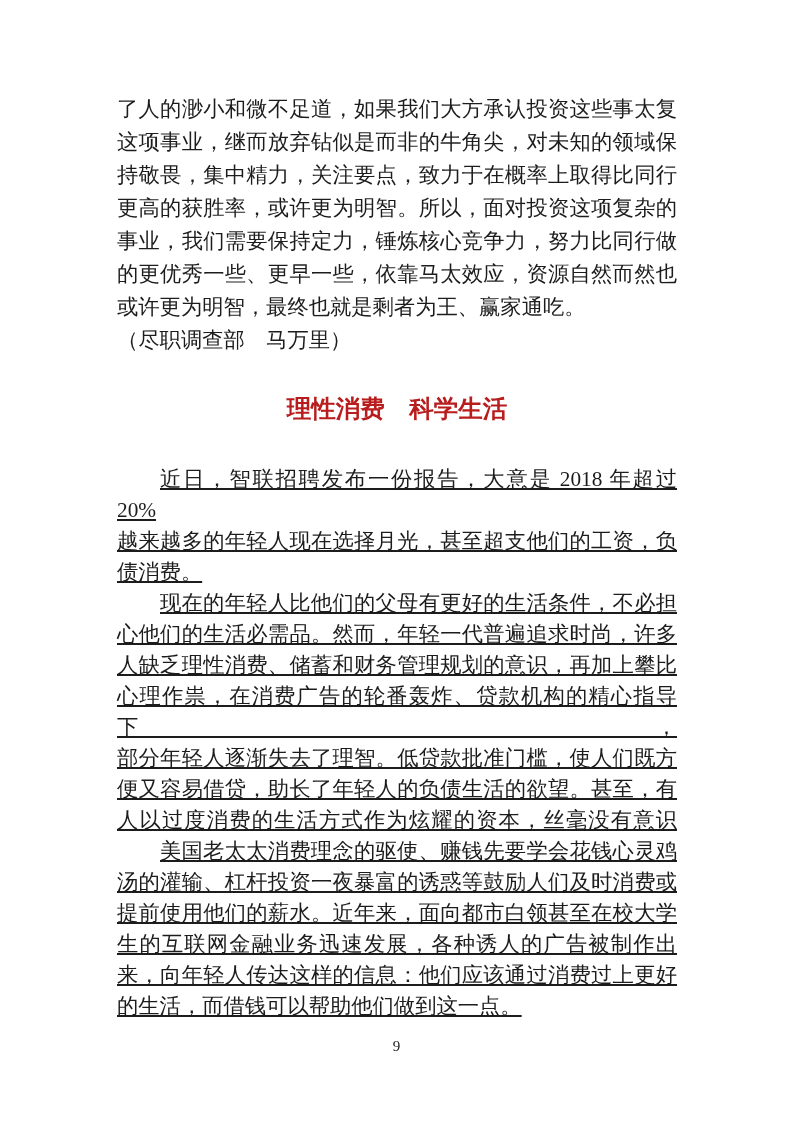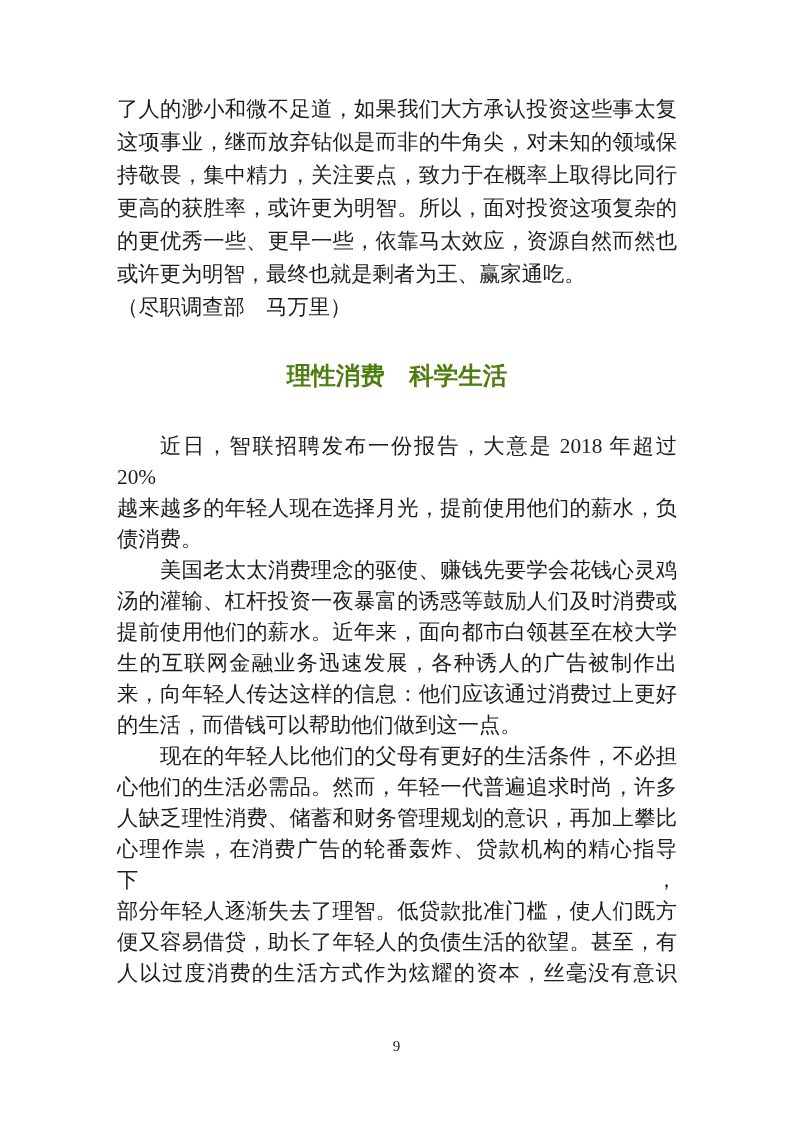--- a/index.html
+++ b/index.html
@@ -30,24 +30,24 @@
     line-height:33px;
     padding-right:22px;
   }
   .article-title{
     margin-top:30px;
     font-family:"Liberation Sans","DejaVu Sans",sans-serif;
     font-weight:bold;
     font-size:24.5px;
     line-height:44px;
     text-align:center;
-    color:#4d7c0f;
+    color:#b91c1c;
   }
   .body-block{ margin-top:33px; }
-  .body-block .line{ line-height:31px; }
+  .body-block .line{ line-height:31px;text-decoration:underline; }
   .para{ margin:0; }
   .page-number{
     position:absolute;
     left:0;top:1036px;
     width:793px;
     text-align:center;
     font-size:15px;
     line-height:20px;
     color:#222222;
   }
@@ -57,50 +57,51 @@
 
 <div class="page">
   <div class="content">
 
     <div>
         <div class="para">
           <div class="line">了人的渺小和微不足道，如果我们大方承认投资这些事太复</div>
           <div class="line">这项事业，继而放弃钻似是而非的牛角尖，对未知的领域保</div>
           <div class="line">持敬畏，集中精力，关注要点，致力于在概率上取得比同行</div>
           <div class="line">更高的获胜率，或许更为明智。所以，面对投资这项复杂的</div>
+          <div class="line">事业，我们需要保持定力，锤炼核心竞争力，努力比同行做</div>
           <div class="line">的更优秀一些、更早一些，依靠马太效应，资源自然而然也</div>
           <div class="line nj">或许更为明智，最终也就是剩者为王、赢家通吃。</div>
         </div>
       </div>
 
     <div class="sig-line">（尽职调查部　马万里）</div>
 
     <div class="article-title">理性消费　科学生活</div>
 
     <div class="body-block">
         <div class="para">
           <div class="line ind">近日，智联招聘发布一份报告，大意是 2018 年超过 20%</div>
-          <div class="line">越来越多的年轻人现在选择月光，提前使用他们的薪水，负</div>
+          <div class="line">越来越多的年轻人现在选择月光，甚至超支他们的工资，负</div>
           <div class="line nj">债消费。</div>
-        </div>
-        <div class="para">
-          <div class="line ind">美国老太太消费理念的驱使、赚钱先要学会花钱心灵鸡</div>
-          <div class="line">汤的灌输、杠杆投资一夜暴富的诱惑等鼓励人们及时消费或</div>
-          <div class="line">提前使用他们的薪水。近年来，面向都市白领甚至在校大学</div>
-          <div class="line">生的互联网金融业务迅速发展，各种诱人的广告被制作出</div>
-          <div class="line">来，向年轻人传达这样的信息：他们应该通过消费过上更好</div>
-          <div class="line nj">的生活，而借钱可以帮助他们做到这一点。</div>
         </div>
         <div class="para">
           <div class="line ind">现在的年轻人比他们的父母有更好的生活条件，不必担</div>
           <div class="line">心他们的生活必需品。然而，年轻一代普遍追求时尚，许多</div>
           <div class="line">人缺乏理性消费、储蓄和财务管理规划的意识，再加上攀比</div>
           <div class="line">心理作祟，在消费广告的轮番轰炸、贷款机构的精心指导下，</div>
           <div class="line">部分年轻人逐渐失去了理智。低贷款批准门槛，使人们既方</div>
           <div class="line">便又容易借贷，助长了年轻人的负债生活的欲望。甚至，有</div>
           <div class="line">人以过度消费的生活方式作为炫耀的资本，丝毫没有意识</div>
         </div>
+        <div class="para">
+          <div class="line ind">美国老太太消费理念的驱使、赚钱先要学会花钱心灵鸡</div>
+          <div class="line">汤的灌输、杠杆投资一夜暴富的诱惑等鼓励人们及时消费或</div>
+          <div class="line">提前使用他们的薪水。近年来，面向都市白领甚至在校大学</div>
+          <div class="line">生的互联网金融业务迅速发展，各种诱人的广告被制作出</div>
+          <div class="line">来，向年轻人传达这样的信息：他们应该通过消费过上更好</div>
+          <div class="line nj">的生活，而借钱可以帮助他们做到这一点。</div>
+        </div>
       </div>
 
   </div>
 
   <div class="page-number">9</div>
 </div>
 
 </body></html>

